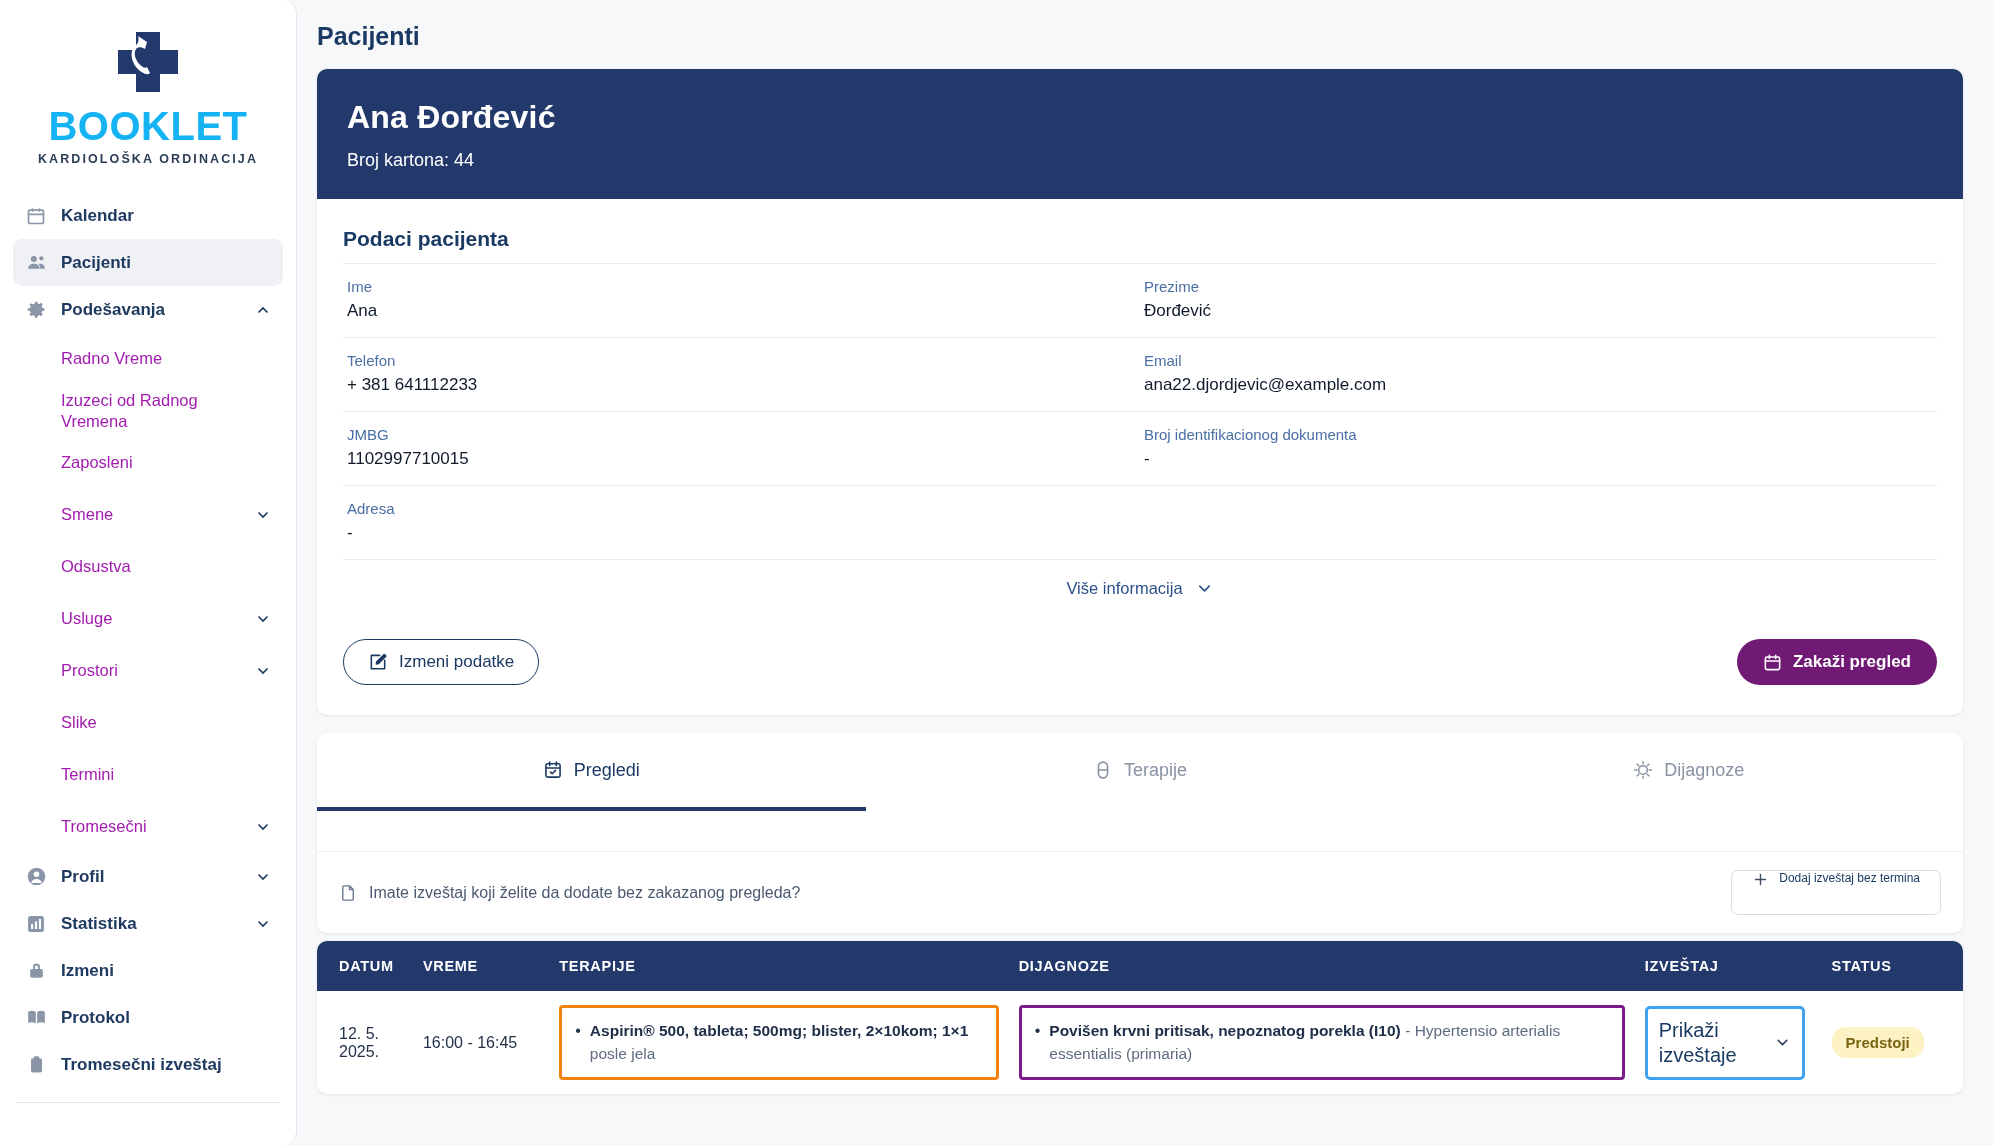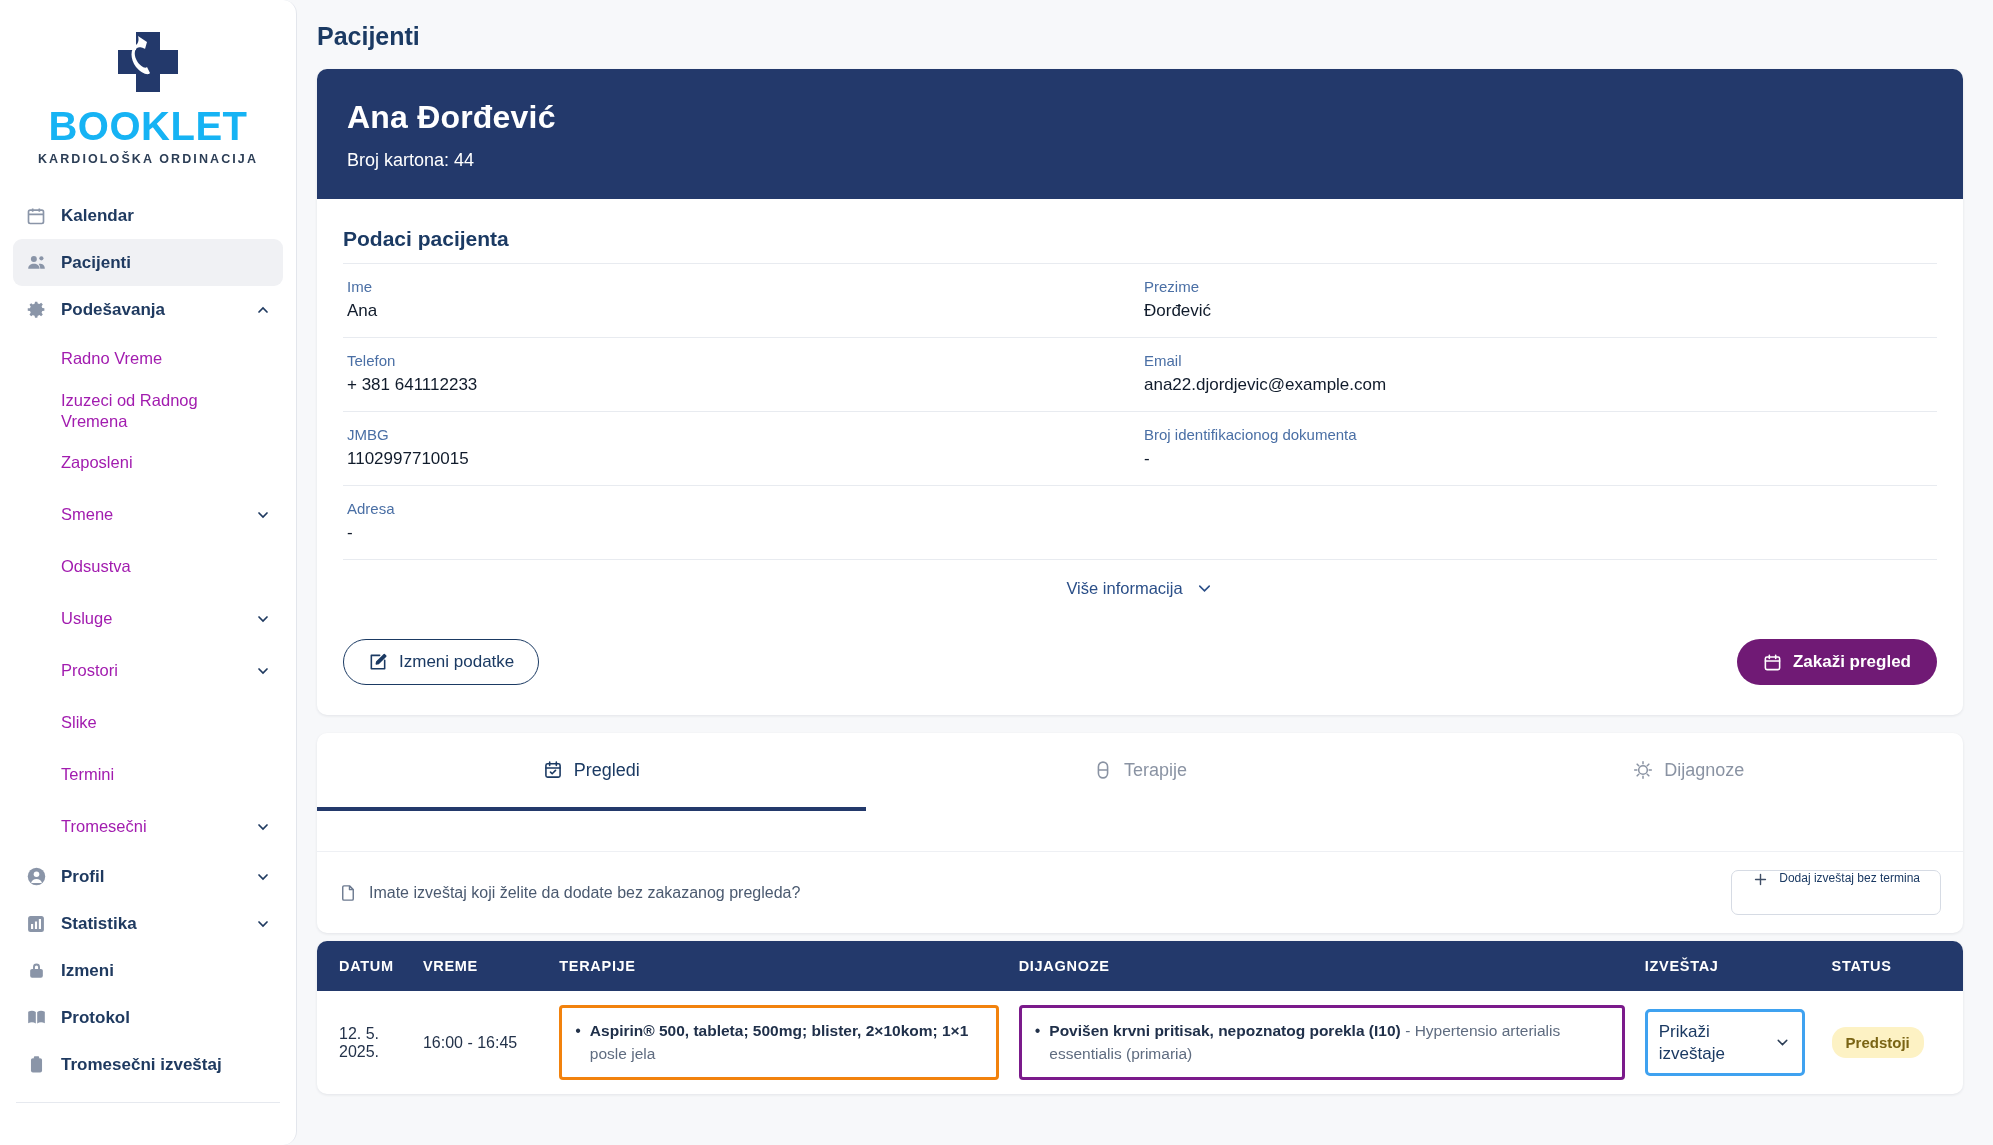--- a/index.html
+++ b/index.html
@@ -157,21 +157,21 @@
   .bullet-line .dot { flex: 0 0 auto; color: #23324a; }
   .t-main { font-weight: 700; color: #20304a; font-size: 15.5px; }
   .t-sub { font-weight: 400; color: #5f6c80; font-size: 15.5px; }
 
   .sel-box {
     border: 3px solid #3fa2f0; border-radius: 5px;
     display: flex; align-items: center; justify-content: space-between;
     gap: 8px; padding: 9px 11px; width: 160px; cursor: pointer;
     background: #fff;
   }
-  .sel-box .txt { font-size: 17px; color: #1b3a63; line-height: 1.25; }
+  .sel-box .txt { font-size: 20px; color: #1b3a63; line-height: 1.25; }
   .badge {
     display: inline-block; background: #fdf2c4; color: #7a6414;
     font-size: 15px; font-weight: 600; border-radius: 14px;
     padding: 7px 14px;
   }
   svg { display: block; }
 </style>
 </head>
 <body>
 

